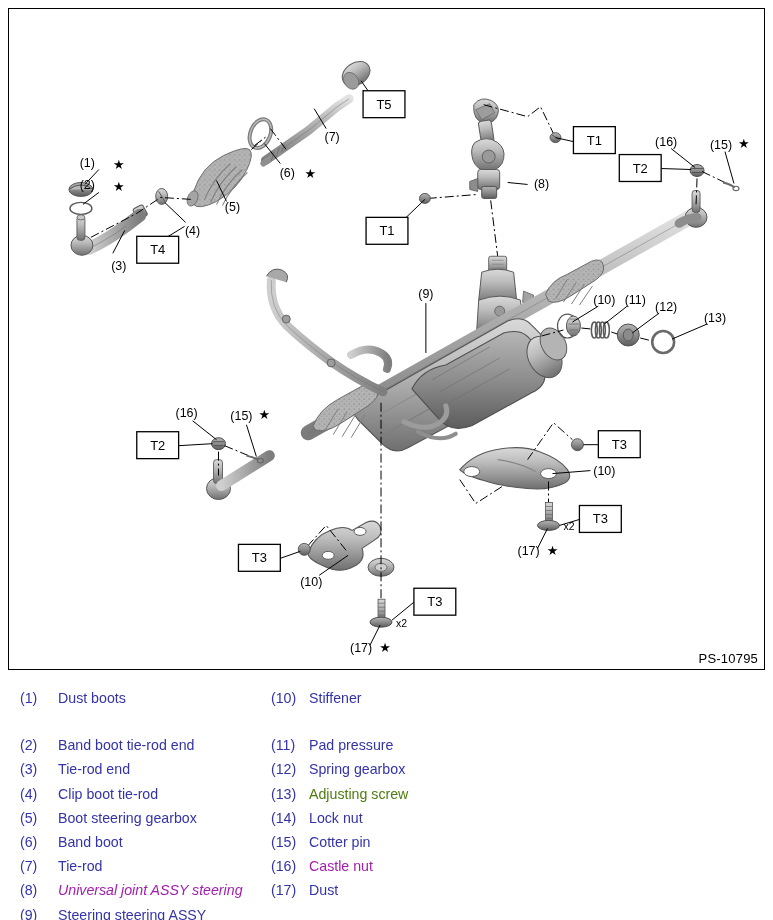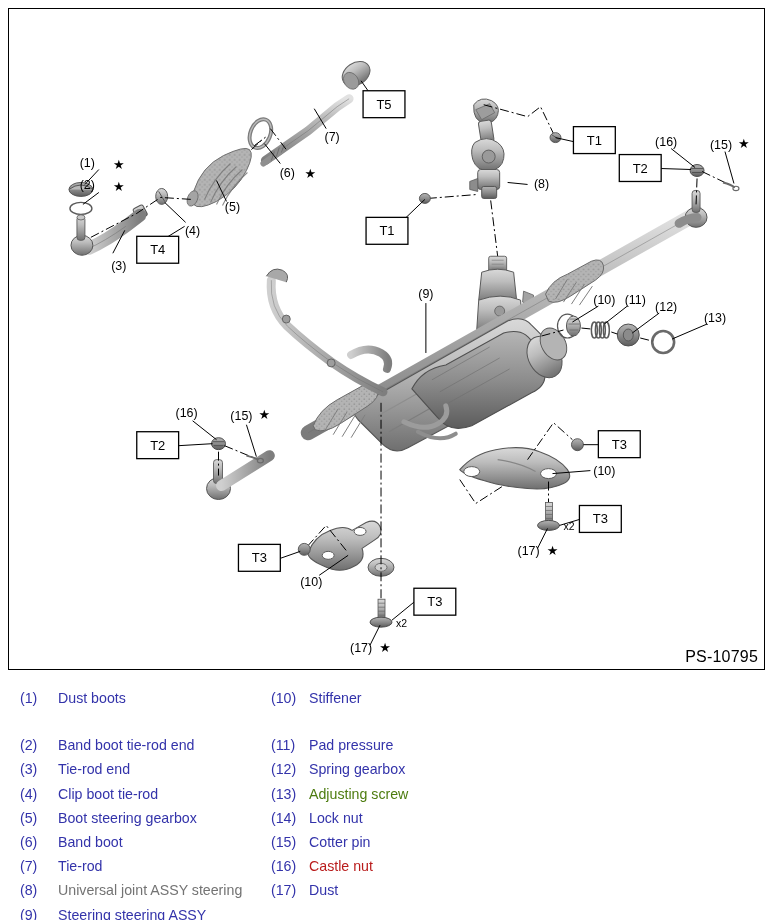--- a/index.html
+++ b/index.html
@@ -19,21 +19,21 @@
     border:1.6px solid #000;
     box-sizing:border-box;
     background:#fff;
     overflow:hidden;
   }
   #diagram-svg{position:absolute;left:0;top:0;width:100%;height:100%;}
 
   
   #ref-code{
     position:absolute;right:6px;bottom:3px;
-    font-size:16px;color:#000;letter-spacing:.2px;
+    font-size:13px;color:#000;letter-spacing:.2px;
     font-family:"Liberation Sans",sans-serif;
     margin-top:8px;
   }
 
   
   #legend{
     position:absolute;left:8px;top:676px;
     width:757px;height:236px;
   }
   .legend-col{position:absolute;top:0;}
@@ -490,21 +490,21 @@
         <div class="legend-row" style="position: absolute; top: 144px; left: 0px; color: rgb(51, 51, 170);">
           <span class="legend-num" style="color: rgb(51, 51, 170);">(6)</span>
           <span class="legend-label" style="color: rgb(51, 51, 170);">Band boot</span>
         </div>
         <div class="legend-row" style="position: absolute; top: 168.2px; left: 0px; color: rgb(51, 51, 170);">
           <span class="legend-num" style="color: rgb(51, 51, 170);">(7)</span>
           <span class="legend-label" style="color: rgb(51, 51, 170);">Tie-rod</span>
         </div>
         <div class="legend-row" style="position: absolute; top: 192.4px; left: 0px; color: rgb(51, 51, 170);">
           <span class="legend-num" style="color: rgb(51, 51, 170);">(8)</span>
-          <span class="legend-label" style="color: #737373;">Universal joint ASSY steering</span>
+          <span class="legend-label" style="color: #a21caf; font-style: italic;">Universal joint ASSY steering</span>
         </div>
         <div class="legend-row" style="position: absolute; top: 216.6px; left: 0px; color: rgb(51, 51, 170);">
           <span class="legend-num" style="color: rgb(51, 51, 170);">(9)</span>
           <span class="legend-label" style="color: rgb(51, 51, 170);">Steering steering ASSY</span>
         </div>
       </div>
     <div class="legend-col" id="legend-col-right">
         <div class="legend-row" style="position: absolute; top: 0px; left: 0px; color: rgb(51, 51, 170);">
           <span class="legend-num" style="color: rgb(51, 51, 170);">(10)</span>
           <span class="legend-label" style="color: rgb(51, 51, 170);">Stiffener</span>
@@ -524,21 +524,21 @@
         <div class="legend-row" style="position: absolute; top: 119.8px; left: 0px; color: rgb(51, 51, 170);">
           <span class="legend-num" style="color: rgb(51, 51, 170);">(14)</span>
           <span class="legend-label" style="color: rgb(51, 51, 170);">Lock nut</span>
         </div>
         <div class="legend-row" style="position: absolute; top: 144px; left: 0px; color: rgb(51, 51, 170);">
           <span class="legend-num" style="color: rgb(51, 51, 170);">(15)</span>
           <span class="legend-label" style="color: rgb(51, 51, 170);">Cotter pin</span>
         </div>
         <div class="legend-row" style="position: absolute; top: 168.2px; left: 0px; color: rgb(51, 51, 170);">
           <span class="legend-num" style="color: rgb(51, 51, 170);">(16)</span>
-          <span class="legend-label" style="color: #b91c1c; text-align: center;">Castle nut</span>
+          <span class="legend-label" style="color: #a21caf; text-align: center;">Castle nut</span>
         </div>
         <div class="legend-row" style="position: absolute; top: 192.4px; left: 0px; color: rgb(51, 51, 170);">
           <span class="legend-num" style="color: rgb(51, 51, 170);">(17)</span>
           <span class="legend-label" style="color: rgb(51, 51, 170);">Dust</span>
         </div>
       </div>
   </div>
 
 </div>
 

